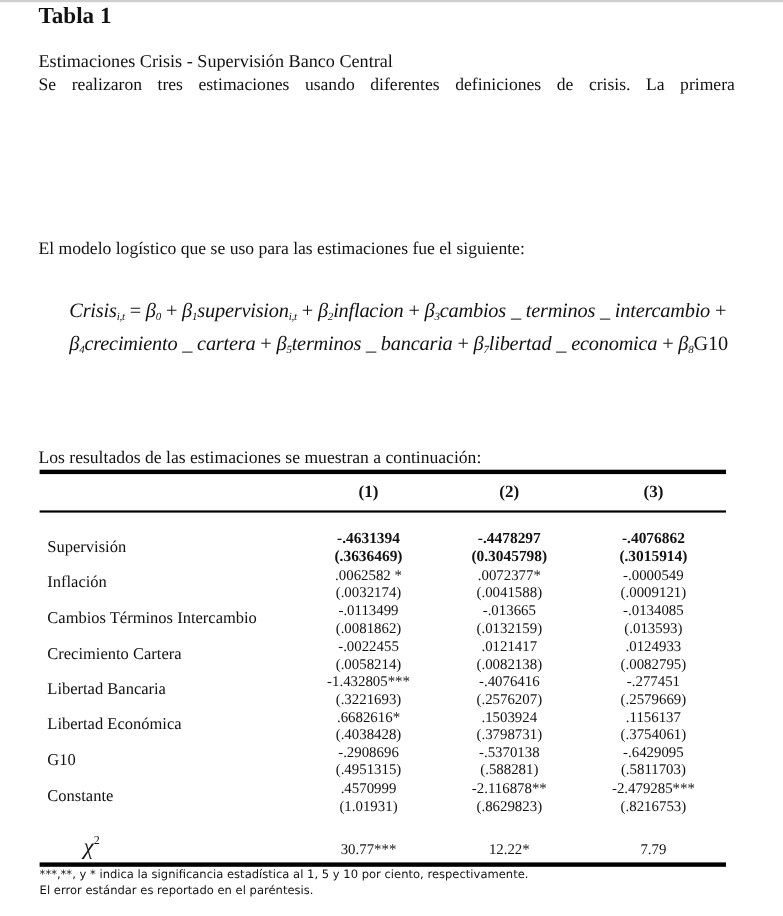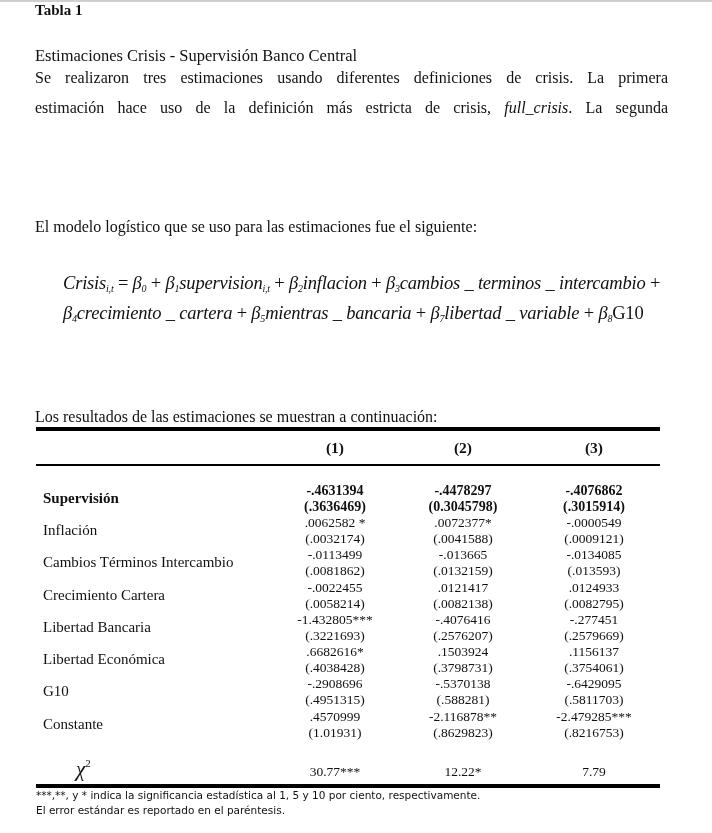--- a/index.html
+++ b/index.html
@@ -1,20 +1,20 @@
 <!DOCTYPE html>
 <html><head>
 <meta charset="utf-8">
 <style>
   html, body { margin: 0; padding: 0; background: #ffffff; }
   body { width: 712px; height: 833px; position: relative; overflow: hidden;
          font-family: "Liberation Serif", "DejaVu Serif", serif; color: #111; }
   .topline { position: absolute; left: 0; top: 0; width: 712px; height: 2px; background: #cfcfcf; }
   .abs { position: absolute; white-space: nowrap; }
-  #title { left: 35px; top: 2px; font-size: 15px; font-weight: bold; }
+  #title { left: 35px; top: 2px; font-size: 21px; font-weight: bold; }
   #subtitle { left: 35px; top: 46px; font-size: 16.5px; font-weight: normal; }
   .para { position: absolute; left: 35px; width: 633px; font-size: 16px; line-height: 30px; text-align: justify; text-align-last: left; }
   #intro { top: 63px; }
   #intro-l1 { display: block; text-align: justify; text-align-last: justify; }
   #intro-l2 { display: block; text-align: justify; text-align-last: justify; }
   #intro-l3 { display: block; text-align: justify; text-align-last: justify; }
   #intro-l4 { display: block; }
   .it { font-style: italic; }
   #model-intro { left: 35px; top: 218px; font-size: 16px; }
   .formula { position: absolute; left: 63px; font-size: 18.5px; font-style: italic; letter-spacing: -0.2px; }
@@ -24,49 +24,48 @@
   .formula .up { font-style: normal; }
   #results-intro { left: 35px; top: 368px; font-size: 16px; margin-top: 40px; }
 
   .rule { position: absolute; left: 36px; width: 624px; background: #000; }
   #rule-top { top: 427px; height: 4px; }
   #rule-head { top: 464px; height: 2px; }
   #rule-bottom { top: 784px; height: 4px; }
 
   .colhead { position: absolute; top: 439px; font-size: 15.5px; font-weight: bold; transform: translateX(-50%); }
   .label { position: absolute; left: 43px; font-size: 15px; }
-  .label.bold { font-weight: bold; text-align: center; }
+  .label.bold { font-weight: normal; text-align: center; }
   .cell { position: absolute; width: 130px; margin-left: -65px; text-align: center; font-size: 13.5px; line-height: 16px; }
   .cell.bold { font-weight: bold; font-size: 14px; }
   .cell span { display: block; }
   .chi { position: absolute; left: 44px; top: 757px; font-size: 21px; font-style: italic; margin-left: 32px; }
   .chi sup { font-size: 11px; font-style: normal; vertical-align: 9px; }
   .chival { position: absolute; top: 764px; font-size: 13.5px; transform: translateX(-50%); }
   .note { position: absolute; left: 36px; font-family: "DejaVu Sans", "Liberation Sans", sans-serif; font-size: 10.5px; }
   #note1 { top: 789px; }
   #note2 { top: 804px; }
 </style>
 </head>
 <body>
 
 <div class="topline"></div>
 
 <div class="abs" id="title">Tabla 1</div>
 <div class="abs" id="subtitle">Estimaciones Crisis - Supervisión Banco Central</div>
 
 <div class="para" id="intro">
   <span id="intro-l1">Se realizaron tres estimaciones usando diferentes definiciones de crisis. La primera</span>
-  <span id="intro-l2"><span>estimación hace uso de la definición más estricta de crisis, </span><span class="it">full_crisis</span><span>. La segunda</span></span>
 </div>
 
 <div class="abs" id="model-intro">El modelo logístico que se uso para las estimaciones fue el siguiente:</div>
 
 <div class="formula abs" id="f1"><span>Crisis</span><sub>i,t</sub><span class="up"> = </span><span>β</span><sub>0</sub><span class="up"> + </span><span>β</span><sub>1</sub><span>supervision</span><sub>i,t</sub><span class="up"> + </span><span>β</span><sub>2</sub><span>inflacion</span><span class="up"> + </span><span>β</span><sub>3</sub><span>cambios _ terminos _ intercambio</span><span class="up"> + </span></div>
 
-<div class="formula abs" id="f2"><span>β</span><sub>4</sub><span>crecimiento _ cartera</span><span class="up"> + </span><span>β</span><sub>5</sub><span>mientras _ bancaria</span><span class="up"> + </span><span>β</span><sub>7</sub><span>libertad _ variable</span><span class="up"> + </span><span>β</span><sub>8</sub><span class="up">G10</span></div>
+<div class="formula abs" id="f2"><span>β</span><sub>4</sub><span>crecimiento _ cartera</span><span class="up"> + </span><span>β</span><sub>5</sub><span>terminos _ bancaria</span><span class="up"> + </span><span>β</span><sub>7</sub><span>libertad _ economica</span><span class="up"> + </span><span>β</span><sub>8</sub><span class="up">G10</span></div>
 
 <div class="abs" id="results-intro">Los resultados de las estimaciones se muestran a continuación:</div>
 
 <div id="regression-table">
   <div class="rule" id="rule-top"></div>
   <div class="colhead" style="left:335px">(1)</div>
   <div class="colhead" style="left:463px">(2)</div>
   <div class="colhead" style="left:594px">(3)</div>
   <div class="rule" id="rule-head"></div>
 

